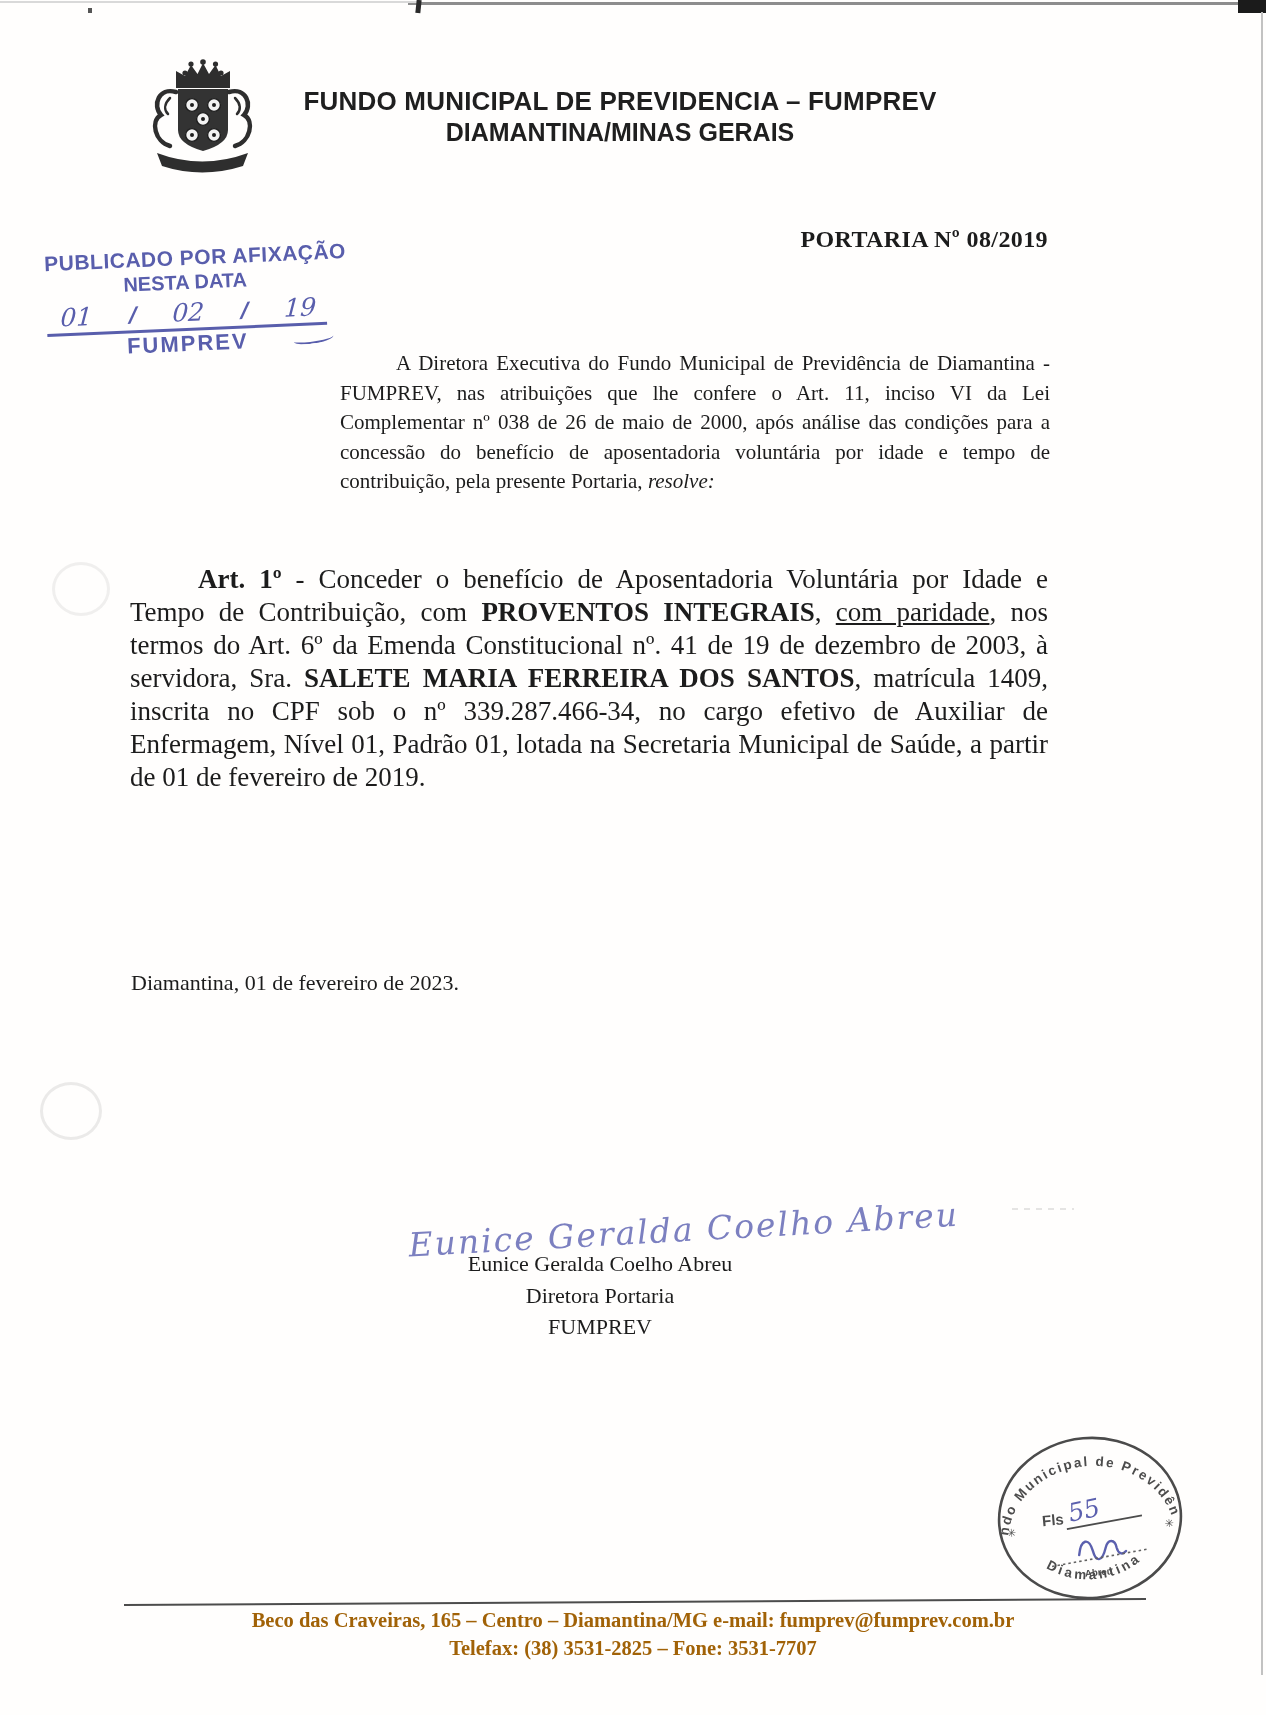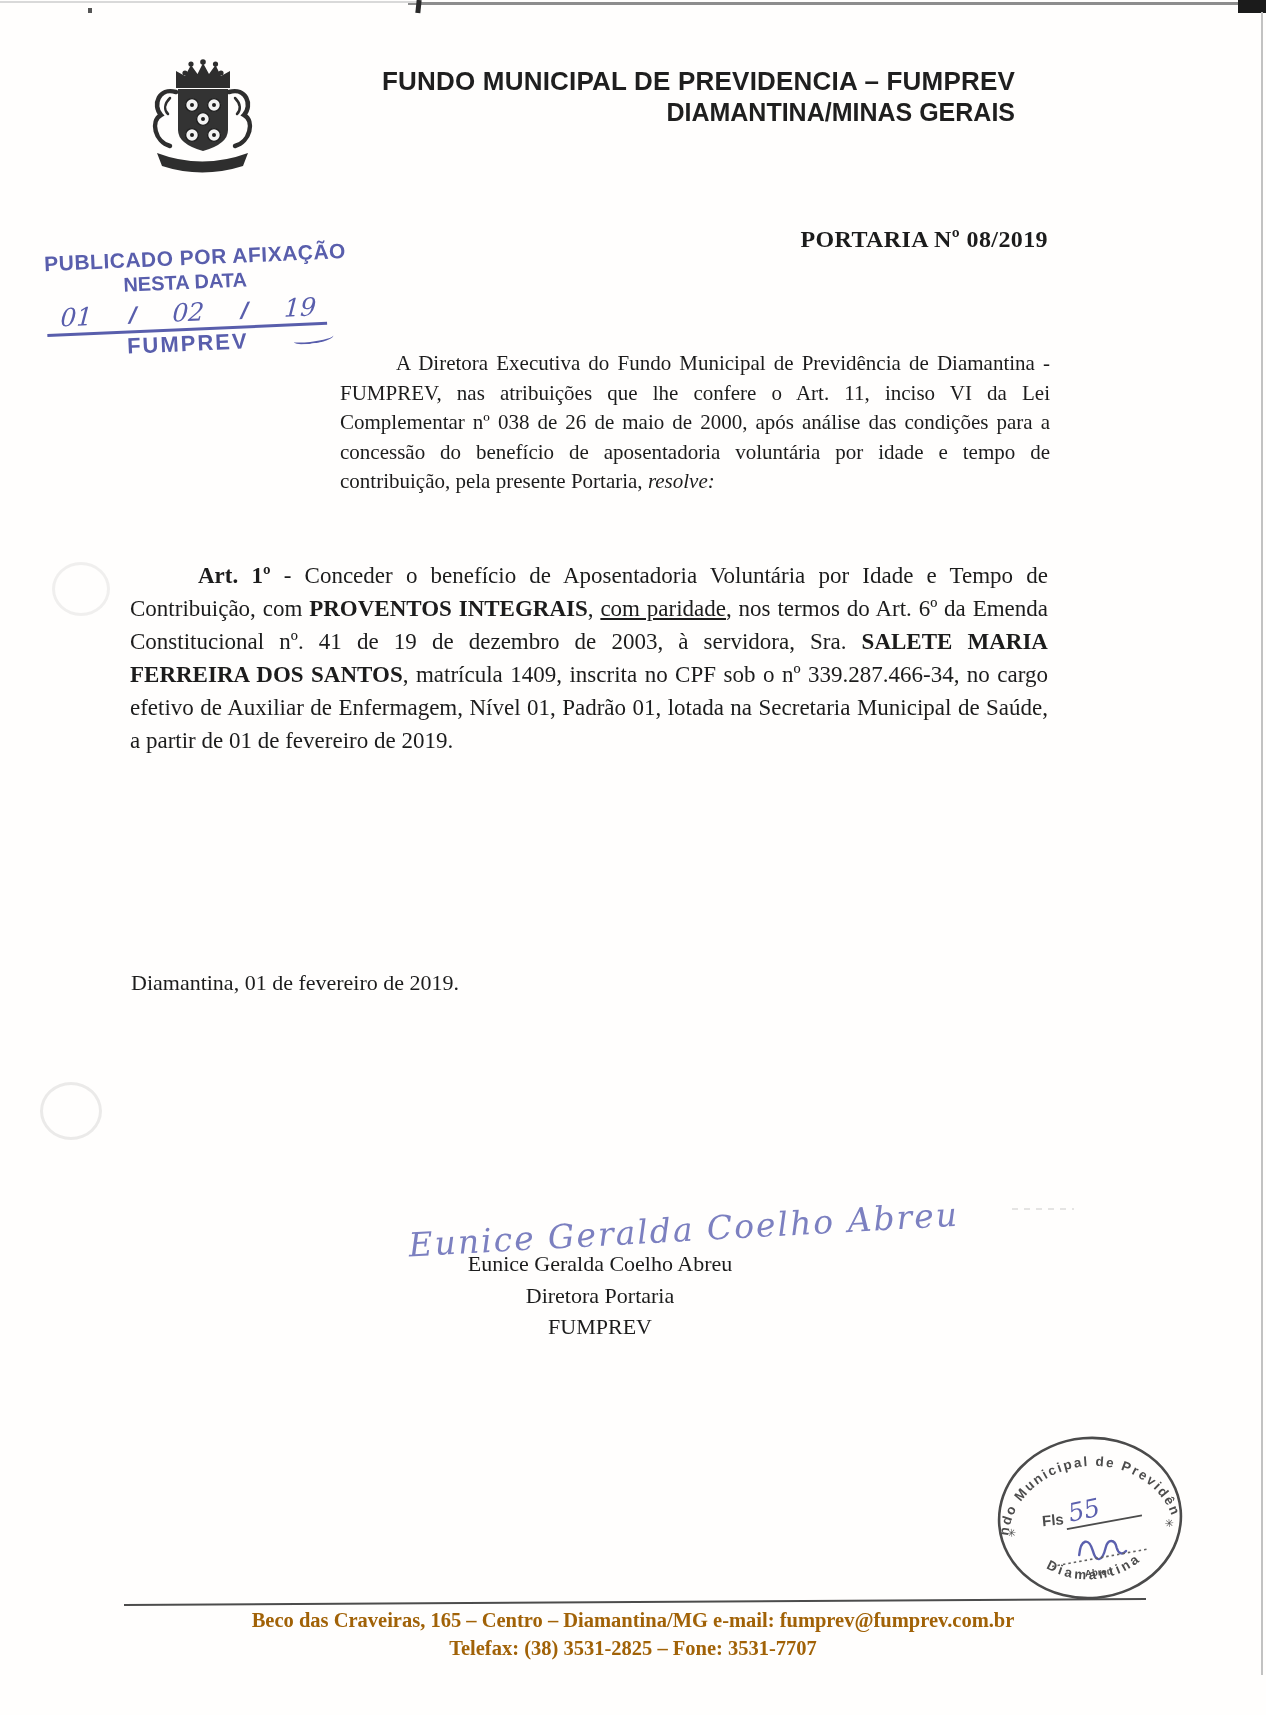--- a/index.html
+++ b/index.html
@@ -14,21 +14,21 @@
   .scan-tick{position:absolute;top:0;left:416px;width:5px;height:13px;background:#2a2a2a;transform:rotate(6deg);}
   .scan-dot{position:absolute;top:8px;left:88px;width:4px;height:5px;background:#555;}
   .scan-rightline{position:absolute;top:12px;bottom:40px;right:3px;width:2px;background:#c2c2c2;}
   .punch{position:absolute;border-radius:50%;border:3px solid rgba(110,110,110,0.10);}
   .punch1{left:52px;top:562px;width:52px;height:48px;}
   .punch2{left:40px;top:1082px;width:56px;height:52px;border-color:rgba(110,110,110,0.14);}
   .faint-dashes{position:absolute;left:1012px;top:1208px;width:62px;height:2px;
     background:repeating-linear-gradient(90deg,rgba(0,0,0,.10) 0 6px,transparent 6px 12px);}
   
   .crest{position:absolute;left:140px;top:58px;}
-  .org-lines{position:absolute;left:225px;top:66px;width:790px;text-align:right;
+  .org-lines{position:absolute;left:225px;top:86px;width:790px;text-align:center;
     font-family:"Liberation Sans","DejaVu Sans",sans-serif;font-weight:bold;color:#1f1f1f;}
   .org-line1{font-size:26px;letter-spacing:0.2px;line-height:31px;}
   .org-line2{font-size:25px;line-height:31px;}
   
   .pub-stamp{position:absolute;left:46px;top:246px;width:280px;transform:rotate(-2.5deg);
     color:#4b51a6;font-family:"Liberation Sans","DejaVu Sans",sans-serif;opacity:.92;}
   .pub-line1{font-size:21px;font-weight:bold;letter-spacing:0.5px;white-space:nowrap;}
   .pub-line2{font-size:20px;font-weight:bold;text-align:center;margin-top:1px;}
   .pub-date{display:flex;align-items:flex-end;justify-content:space-between;
     border-bottom:3px solid #4b51a6;padding:0 10px 1px 14px;margin-top:4px;}
@@ -37,21 +37,21 @@
   .pub-date .sep{font-size:23px;font-weight:bold;transform:skewX(-18deg);}
   .pub-org{font-size:22px;font-weight:bold;letter-spacing:2px;text-align:center;margin-top:0;}
   .pub-squiggle{position:absolute;right:-6px;bottom:8px;width:40px;height:8px;
     border-bottom:2px solid #4b51a6;transform:rotate(-4deg);border-radius:0 0 60% 40%;}
   
   .doc-title{position:absolute;left:130px;top:226px;width:918px;text-align:right;
     font-weight:bold;font-size:24px;letter-spacing:0.4px;}
   .para{position:absolute;text-align:justify;}
   .intro{left:340px;top:328px;width:710px;font-size:21px;line-height:29.5px;text-indent:56px;}
   .intro .em{font-style:italic;margin-top:20px;}
-  .art1{left:130px;top:536px;width:918px;font-size:23px;line-height:33px;text-indent:68px;}
+  .art1{left:130px;top:536px;width:918px;font-size:27px;line-height:33px;text-indent:68px;}
   .art-label{font-weight:bold;}
   .b{font-weight:bold;}
   .u{text-decoration:underline;}
   .art2{left:130px;top:837px;width:918px;font-size:21.5px;text-indent:68px;}
   .dateline{position:absolute;left:131px;top:970px;font-size:22px;}
   
   .sig-script{position:absolute;left:408px;top:1206px;width:700px;white-space:nowrap;
     font-size:33px;color:#6a6fb8;transform:rotate(-3.2deg);letter-spacing:2px;
     font-family:"DejaVu Serif",serif;font-style:italic;opacity:.88;}
   .sig-block{position:absolute;left:340px;top:1248px;width:520px;text-align:center;
@@ -129,21 +129,21 @@
     <div class="pub-squiggle"></div>
   </div>
 
   <div class="doc-title">PORTARIA Nº 08/2019</div>
 
   <p class="para intro"><span>A Diretora Executiva do Fundo Municipal de Previdência de Diamantina - FUMPREV, nas atribuições que lhe confere o Art. 11, inciso VI da Lei Complementar nº 038 de 26 de maio de 2000, após análise das condições para a concessão do benefício de aposentadoria voluntária por idade e tempo de contribuição, pela presente Portaria, </span><span class="em">resolve:</span></p>
 
   <p class="para art1"><span class="art-label">Art. 1º</span><span> - Conceder o benefício de Aposentadoria Voluntária por Idade e Tempo de Contribuição, com </span><span class="b">PROVENTOS INTEGRAIS</span><span>, </span><span class="u">com paridade</span><span>, nos termos do Art. 6º da Emenda Constitucional nº. 41 de 19 de dezembro de 2003, à servidora, Sra. </span><span class="b">SALETE MARIA FERREIRA DOS SANTOS</span><span>, matrícula 1409, inscrita no CPF sob o nº 339.287.466-34, no cargo efetivo de Auxiliar de Enfermagem, Nível 01, Padrão 01, lotada na Secretaria Municipal de Saúde, a partir de 01 de fevereiro de 2019.</span></p>
 
 
-  <div class="dateline">Diamantina, 01 de fevereiro de 2019.</div>
+  <div class="dateline">Diamantina, 01 de fevereiro de 2023.</div>
 
   <div class="sig-script">Eunice Geralda Coelho Abreu</div>
   <div class="sig-block">
     <div>Eunice Geralda Coelho Abreu</div>
     <div>Diretora Portaria</div>
     <div>FUMPREV</div>
   </div>
 
   <svg class="round-stamp" width="196" height="176" viewBox="0 0 196 176">
     <ellipse cx="98" cy="88" rx="91" ry="80" fill="none" stroke="#3c3c3c" stroke-width="2.6"></ellipse>

